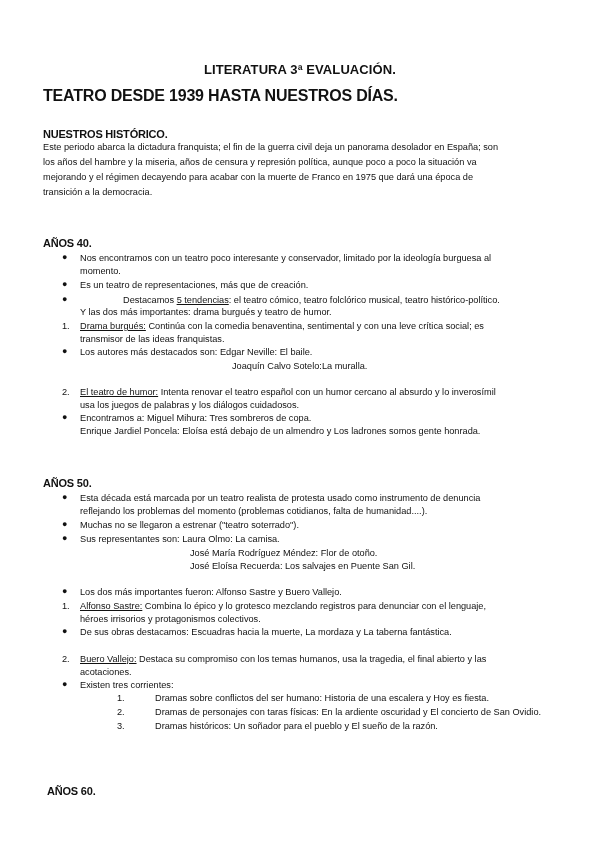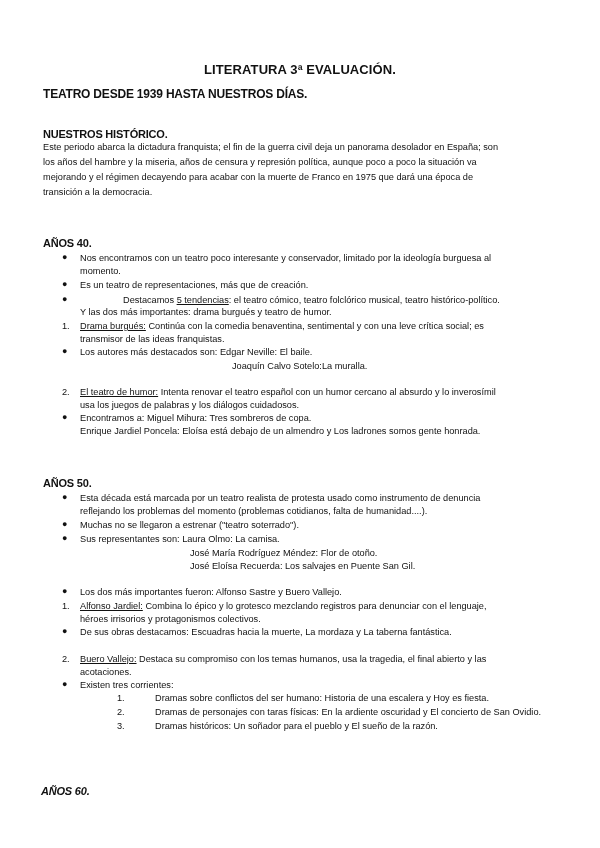--- a/index.html
+++ b/index.html
@@ -1,20 +1,20 @@
 <!DOCTYPE html>
 <html><head>
 <meta charset="utf-8">
 <style>
   html, body { margin: 0; padding: 0; background: #ffffff; }
   body { width: 600px; height: 848px; position: relative; overflow: hidden;
          font-family: "Liberation Sans", sans-serif; color: #111; }
   .abs { position: absolute; white-space: nowrap; }
   .title { font-size: 13px; font-weight: bold; left: 0; width: 600px; text-align: center; top: 42px; letter-spacing: 0.1px; margin-top: 20px; }
-  .h2 { font-size: 12px; font-weight: bold; letter-spacing: -0.2px; text-align: right; }
+  .h2 { font-size: 16px; font-weight: bold; letter-spacing: -0.2px; text-align: right; }
   .h3 { font-size: 11px; font-weight: bold; letter-spacing: -0.2px; }
   .body { font-size: 9.2px; line-height: 13px; }
   .bullet { left: 62px; font-size: 9px; }
   .num { left: 62px; }
   .txt { left: 80px; }
   .u { text-decoration: underline; }
   .subnum { left: 117px; }
   .subtxt { left: 135px; padding-left: 20px; }
 </style>
 </head>
@@ -78,21 +78,21 @@
   <div class="abs bullet" style="top:533px;">●</div>
   <div class="abs body txt" style="top:533px;">Sus representantes son: Laura Olmo: La camisa.</div>
   <div class="abs body" style="left:190px; top:547px;">José María Rodríguez Méndez: Flor de otoño.</div>
   <div class="abs body" style="left:190px; top:560px;">José Eloísa Recuerda: Los salvajes en Puente San Gil.</div>
 
   <div class="abs bullet" style="top:586px;">●</div>
   <div class="abs body txt" style="top:586px;">Los dos más importantes fueron: Alfonso Sastre y Buero Vallejo.</div>
 
   <div class="abs body num" style="top:600px;">1.</div>
   <div class="abs body txt" style="top:600px;">
-    <span class="u">Alfonso Jardiel:</span><span> Combina lo épico y lo grotesco mezclando registros para denunciar con el lenguaje,</span>
+    <span class="u">Alfonso Sastre:</span><span> Combina lo épico y lo grotesco mezclando registros para denunciar con el lenguaje,</span>
   </div>
   <div class="abs body txt" style="top:613px;">héroes irrisorios y protagonismos colectivos.</div>
 
   <div class="abs bullet" style="top:626px;">●</div>
   <div class="abs body txt" style="top:626px;">De sus obras destacamos: Escuadras hacia la muerte, La mordaza y La taberna fantástica.</div>
 
   <div class="abs body num" style="top:653px;">2.</div>
   <div class="abs body txt" style="top:653px;">
     <span class="u">Buero Vallejo:</span><span> Destaca su compromiso con los temas humanos, usa la tragedia, el final abierto y las</span>
   </div>
@@ -101,14 +101,14 @@
   <div class="abs bullet" style="top:679px;">●</div>
   <div class="abs body txt" style="top:679px;">Existen tres corrientes:</div>
 
   <div class="abs body subnum" style="top:692px;">1.</div>
   <div class="abs body subtxt" style="top:692px;">Dramas sobre conflictos del ser humano: Historia de una escalera y Hoy es fiesta.</div>
   <div class="abs body subnum" style="top:706px;">2.</div>
   <div class="abs body subtxt" style="top:706px;">Dramas de personajes con taras físicas: En la ardiente oscuridad y El concierto de San Ovidio.</div>
   <div class="abs body subnum" style="top:720px;">3.</div>
   <div class="abs body subtxt" style="top:720px;">Dramas históricos: Un soñador para el pueblo y El sueño de la razón.</div>
 
-  <div class="abs h3" style="left:41px; top:785px;font-style:italic;">AÑOS 60.</div>
+  <div class="abs h3" style="left:47px; top:785px;">AÑOS 60.</div>
 </div>
 
 </body></html>

